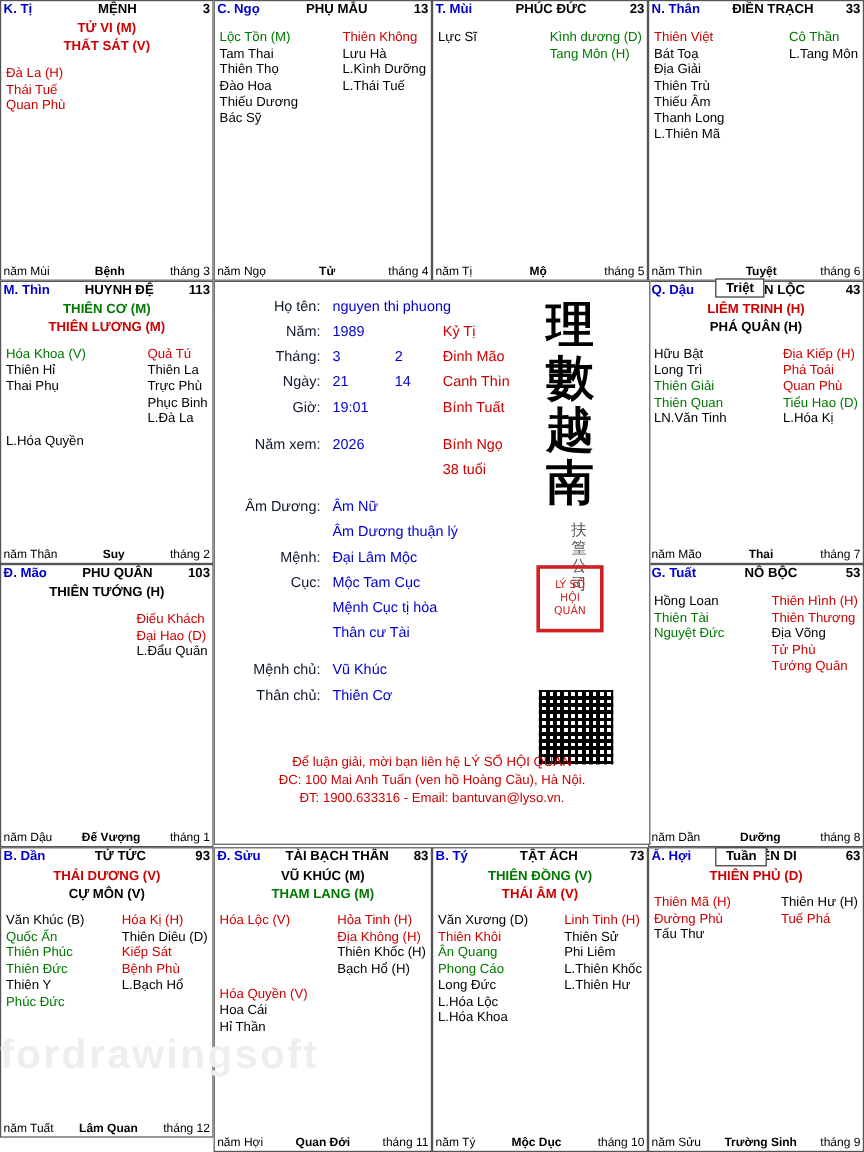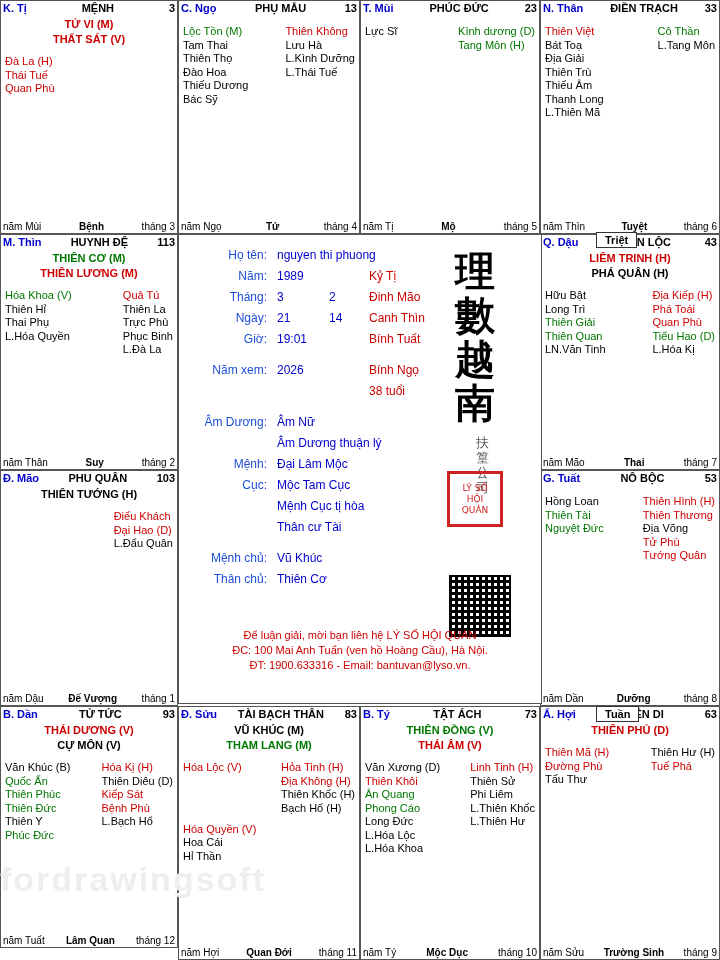--- a/index.html
+++ b/index.html
@@ -49,21 +49,21 @@
   .col.right { text-align:left; }
   .s { white-space:nowrap; }
 
   
   .center {
     position:absolute; left:178px; top:234px; width:364px; height:470px;
     border:1px solid #555; background:#fff; overflow:hidden;
   }
   .info { position:absolute; left:22px; top:10px; width:320px; }
   .info-row { display:flex; line-height:21px; font-size:12px; }
-  .lbl { width:76px; text-align:right; padding-right:10px; color:#1d4ed8; }
+  .lbl { width:76px; text-align:right; padding-right:10px; color:#0f172a; }
   .v1 { width:52px; color:#0000cc; }
   .v2 { width:40px; color:#0000cc; }
   .v3 { color:#cc0000; }
   .vblue { color:#0000cc; }
   .note {
     position:absolute; left:0; right:0; bottom:30px;
     text-align:center; color:#cc0000; font-size:11px; line-height:15px;
   }
   .bigchars {
     position:absolute; right:26px; top:14px; width:80px;
@@ -212,21 +212,21 @@
       </div>
       <div class="stars-main">
         <div style="color: rgb(0, 119, 0);">THIÊN CƠ (M)</div>
         <div style="color: rgb(204, 0, 0);">THIÊN LƯƠNG (M)</div>
       </div>
       <div class="cols" style="top: 54px;">
         <div class="col left">
           <span class="s" style="color: rgb(0, 119, 0);">Hóa Khoa (V)</span>
           <span class="s" style="color: rgb(0, 0, 0);">Thiên Hỉ</span>
           <span class="s" style="color: rgb(0, 0, 0);">Thai Phụ</span>
-          <span class="s" style="color: rgb(0, 0, 0);">L.Hóa Quyền</span>
+          <span class="s" style="color: rgb(0, 0, 0); margin-top: 32px;">L.Hóa Quyền</span>
         </div>
         <div class="col right">
           <span class="s" style="color: rgb(204, 0, 0);">Quả Tú</span>
           <span class="s" style="color: rgb(0, 0, 0);">Thiên La</span>
           <span class="s" style="color: rgb(0, 0, 0);">Trực Phù</span>
           <span class="s" style="color: rgb(0, 0, 0);">Phục Binh</span>
           <span class="s" style="color: rgb(0, 0, 0);">L.Đà La</span>
         </div>
       </div>
       <div class="cell-foot">

